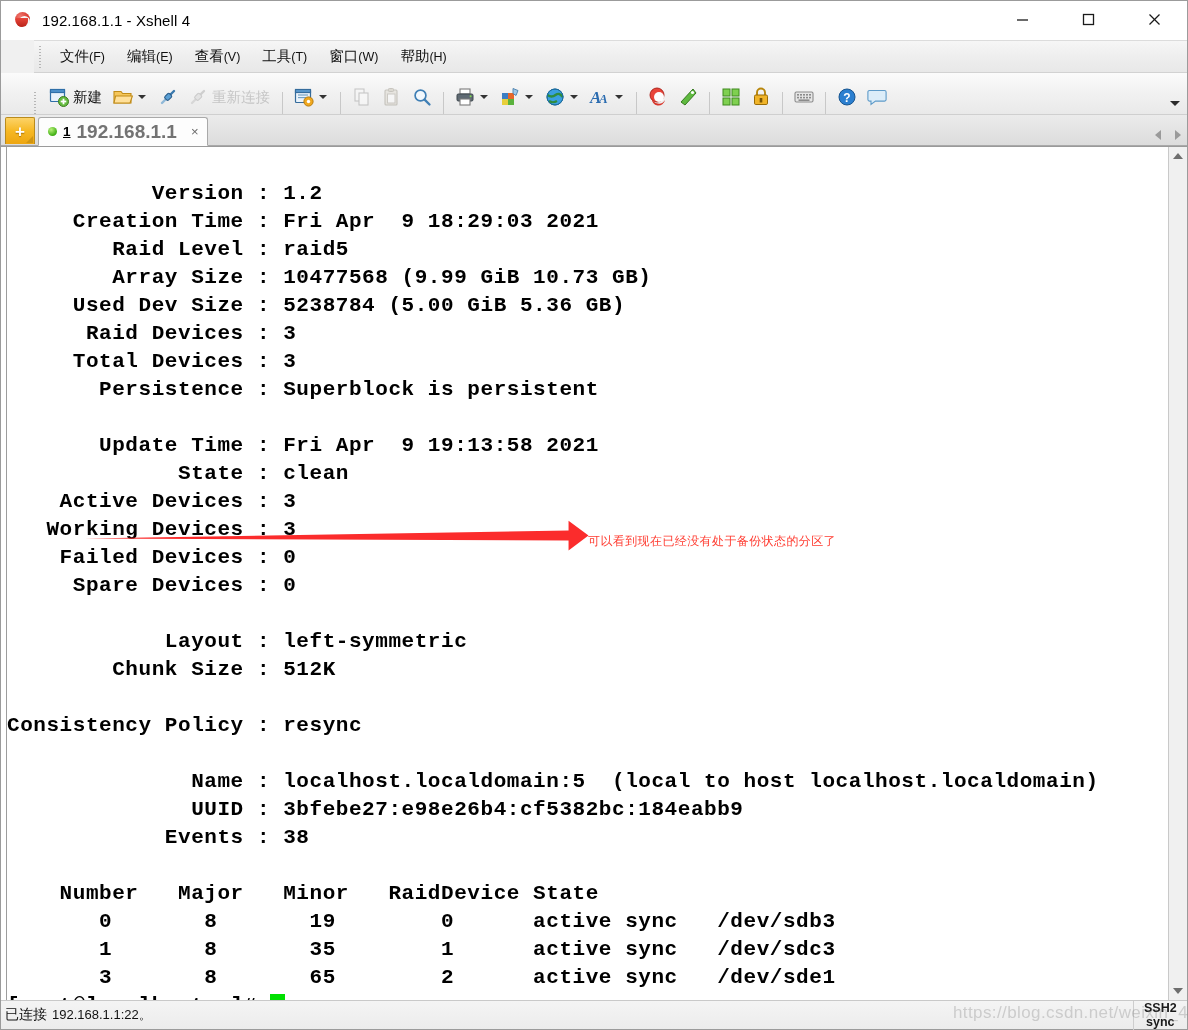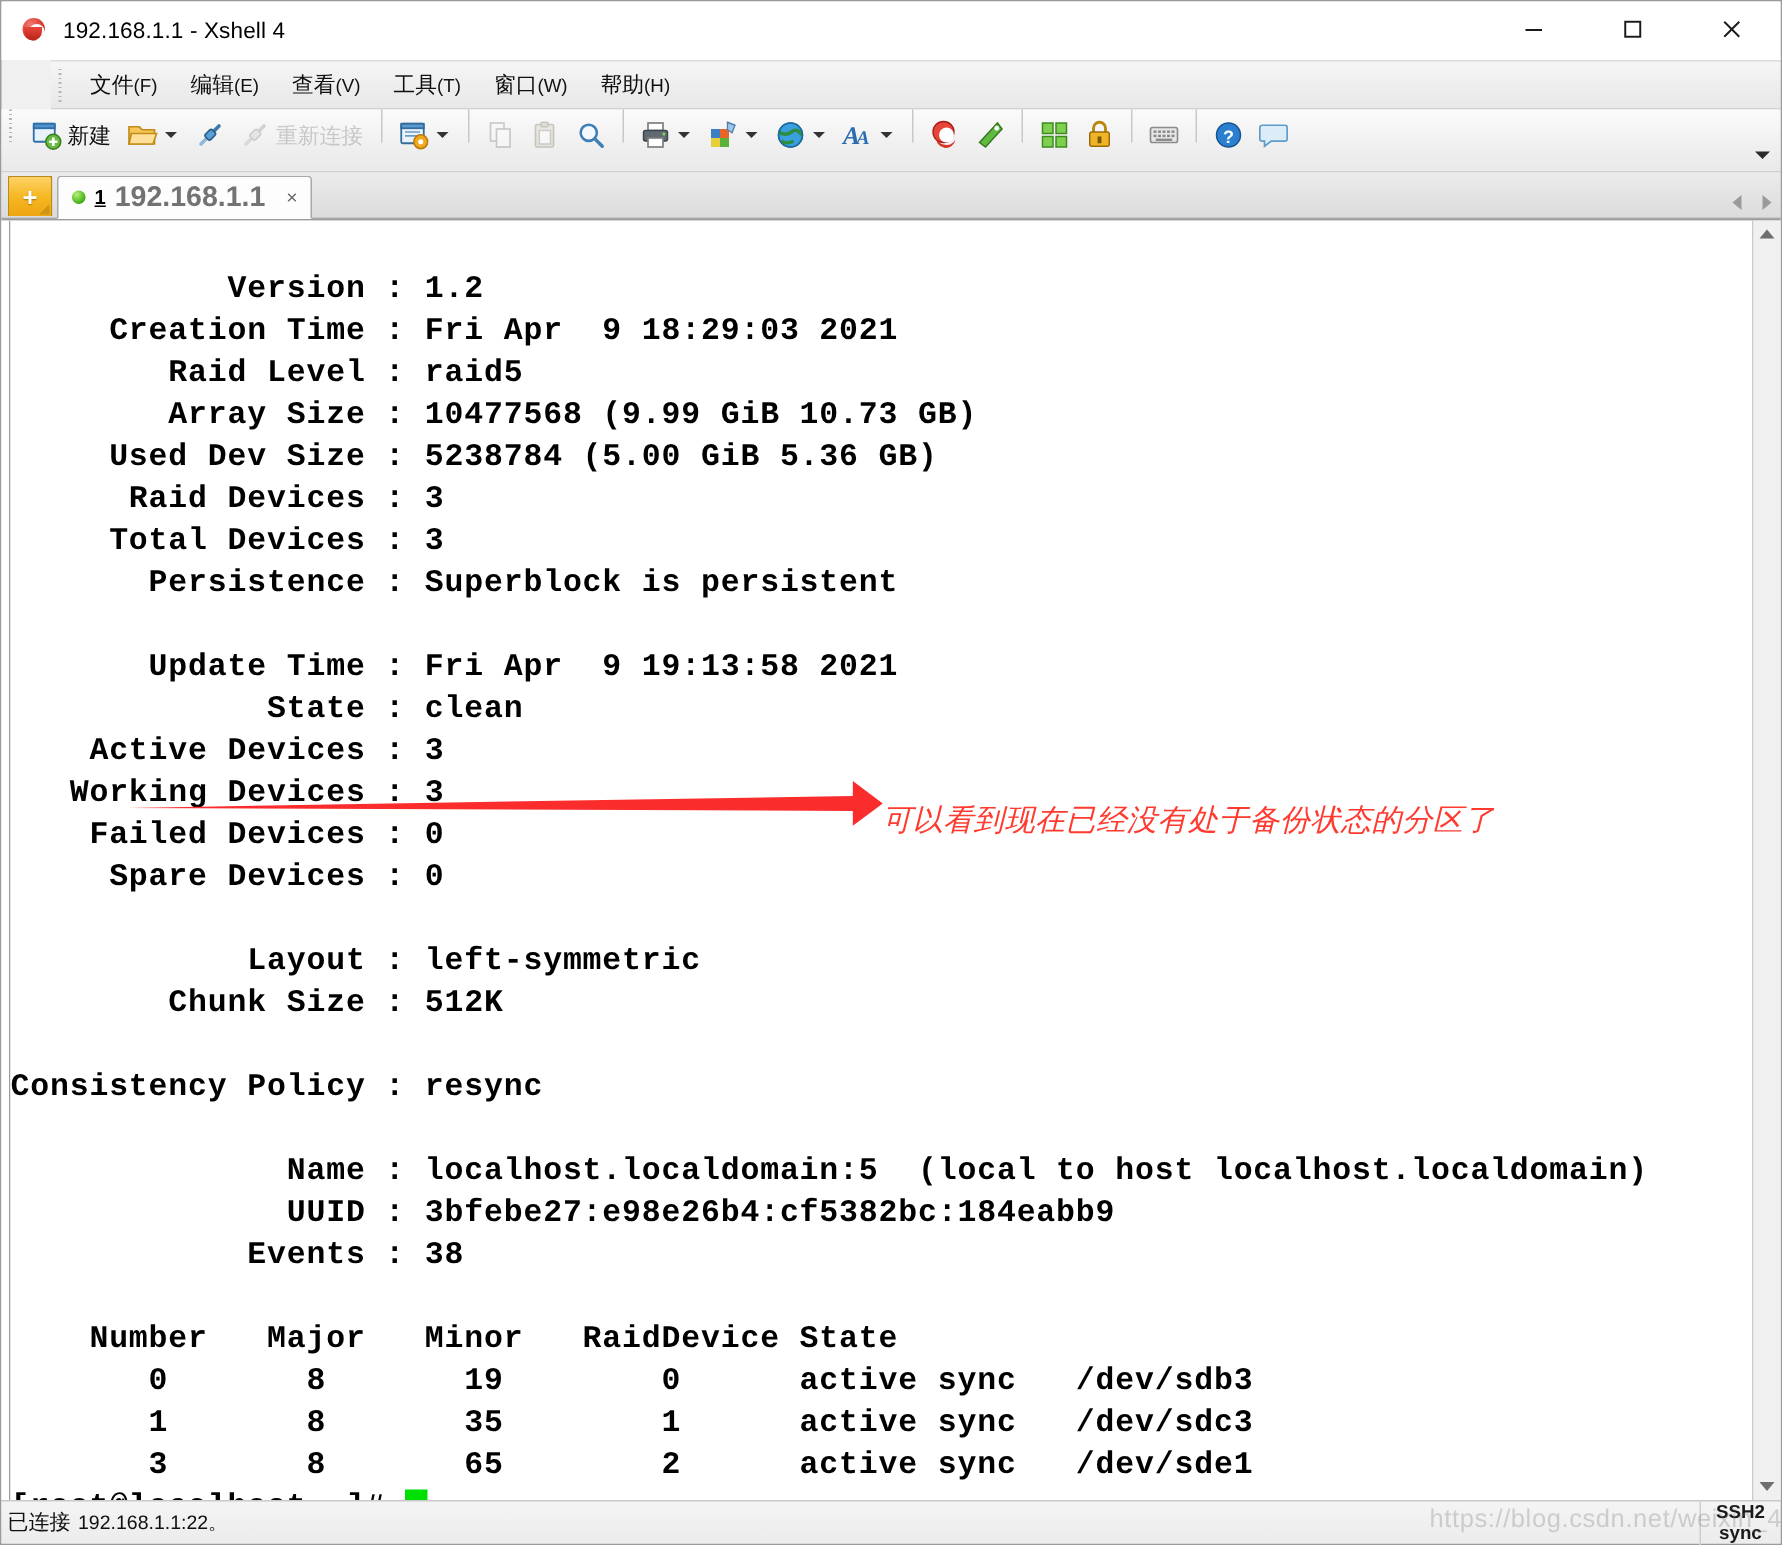--- a/index.html
+++ b/index.html
@@ -69,21 +69,21 @@
     padding:4px 11px;font-size:14.5px;color:#101010;cursor:default;white-space:nowrap;
   }
   .menu-item .mn{font-size:14.5px;}
   .menu-item .acc{font-size:12.5px;}
 
   
   .toolbar{
     height:41px;min-height:41px;
     background:linear-gradient(180deg,#fbfbfb 0%,#f2f2f2 45%,#e9e9e9 100%);
     border-bottom:1px solid #cfcfcf;
-    display:flex;align-items:flex-start;position:relative;
+    display:flex;align-items:flex-end;position:relative;padding-left:28px;
   }
   .tb-btn{
     height:32px;display:flex;align-items:center;gap:3px;
     padding:0 3px;border:1px solid transparent;border-radius:3px;cursor:default;
   }
   .tb-btn.disabled{opacity:.42;}
   .tb-label{font-size:14.5px;color:#111;padding-right:2px;}
   .tb-label.dim{color:#8e8e8e;}
   .sep{width:1px;height:22px;background:#c8c8c8;margin:0 6px;flex:none;}
   .caret{
@@ -160,21 +160,21 @@
   .cursor{
     display:inline-block;width:15px;height:21px;background:#00e000;
     vertical-align:-4px;
   }
 
   
   .anno-layer{position:absolute;left:0;top:0;width:100%;height:100%;pointer-events:none;}
   .anno-text{
     position:absolute;left:586px;top:529px;
     font-family:"DejaVu Sans","Liberation Sans",sans-serif;
-    font-size:20px;color:#ff3b30;white-space:nowrap;letter-spacing:0.4px;font-style:italic;
+    font-size:12px;color:#ff3b30;white-space:nowrap;letter-spacing:0.4px;
   }
 
   
   .vscroll{
     width:18px;flex:none;background:#f0f0f0;border-left:1px solid #c9c9c9;
     display:flex;flex-direction:column;align-items:center;position:relative;
   }
   .vs-arrow{
     width:18px;height:18px;display:flex;align-items:center;justify-content:center;
     background:#f0f0f0;flex:none;

